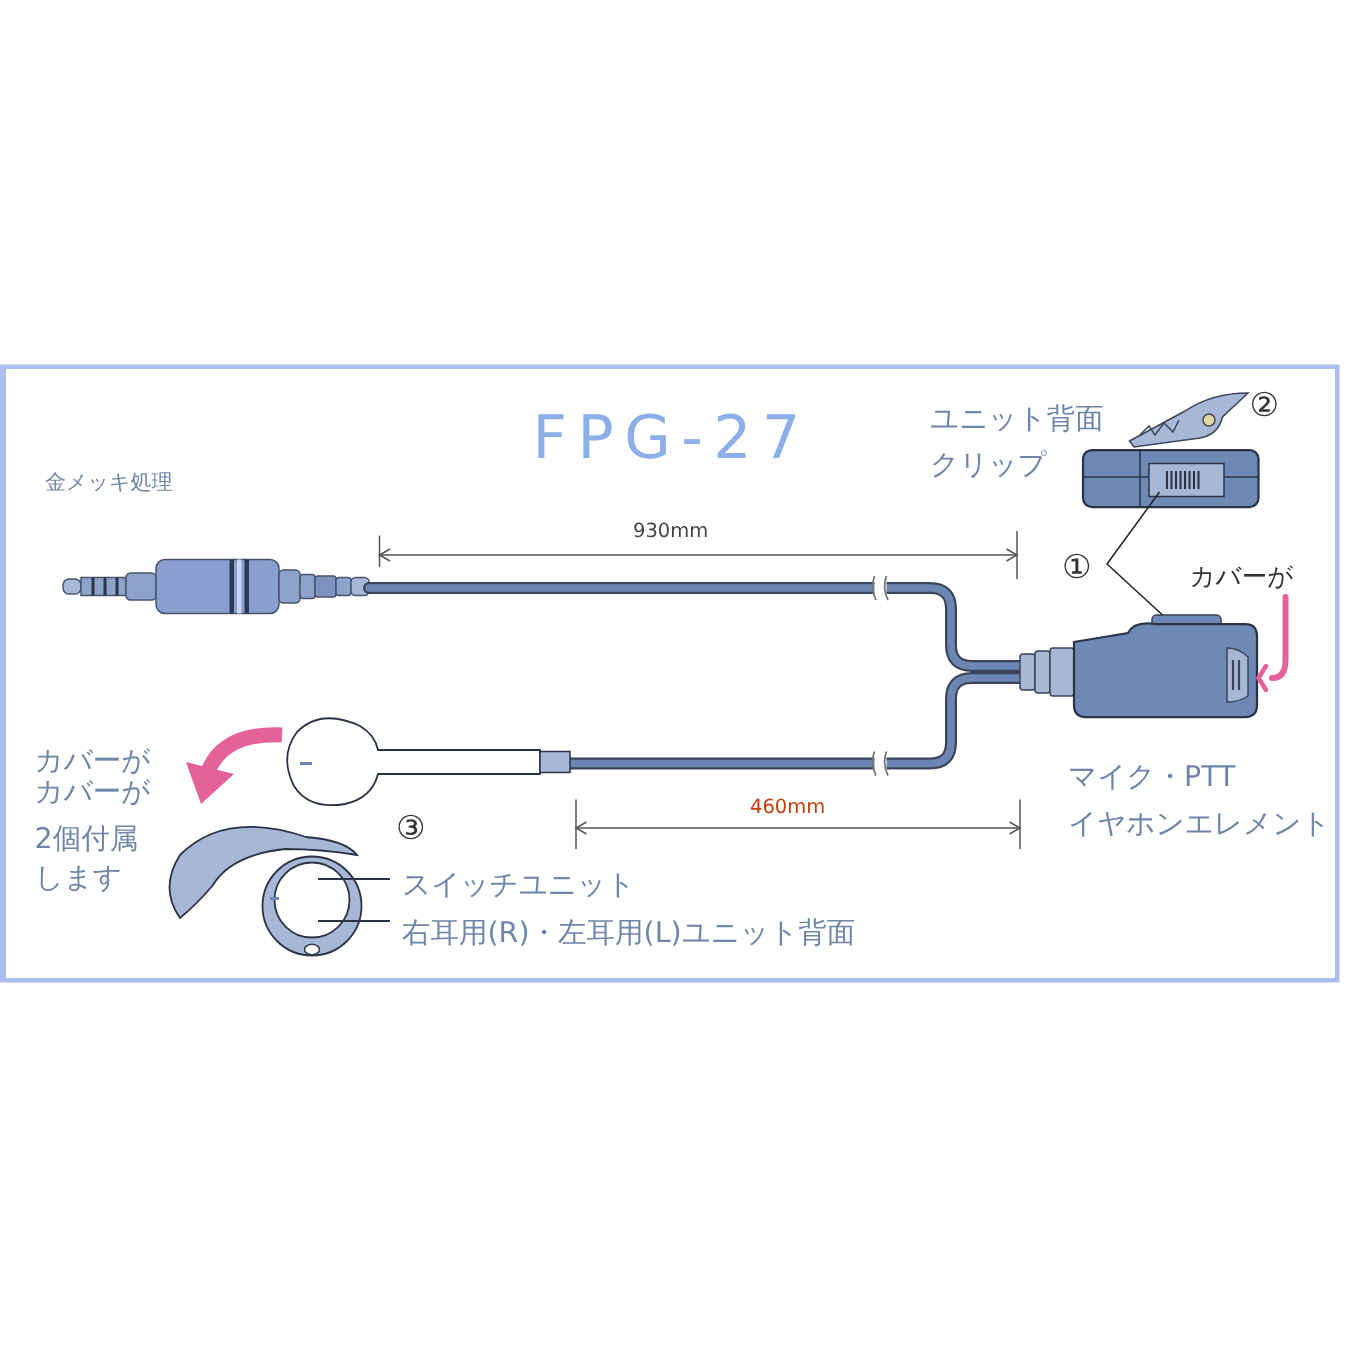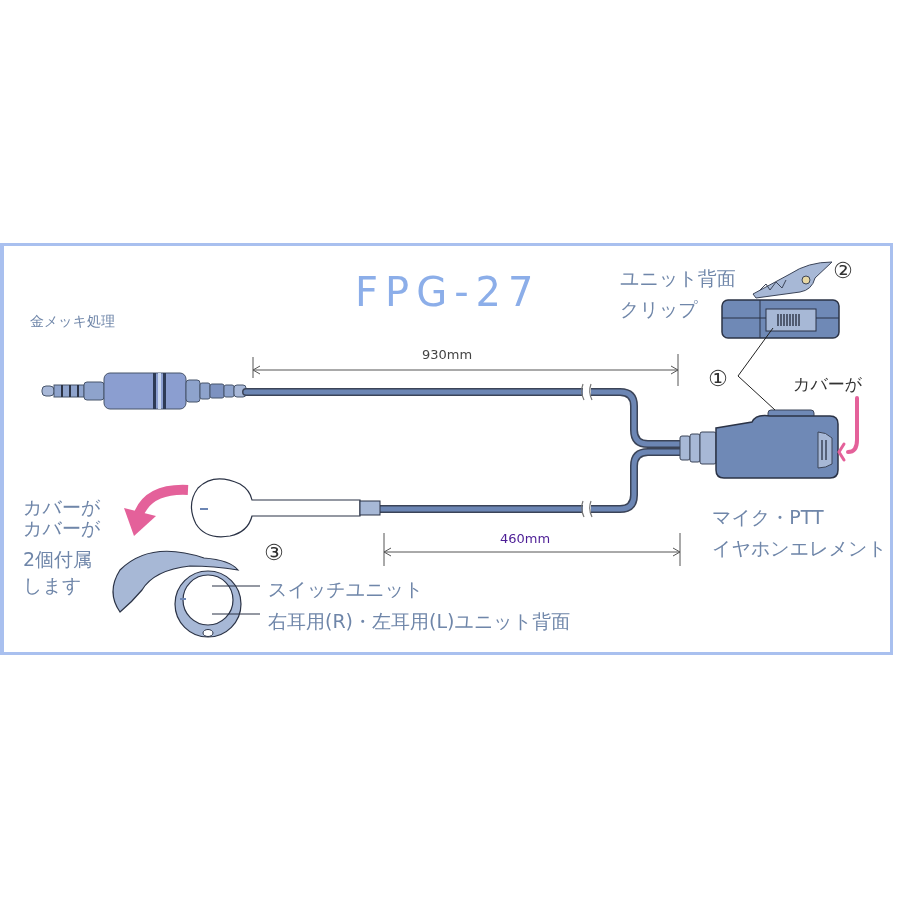--- a/index.html
+++ b/index.html
@@ -36,21 +36,21 @@
 
 <div class="lbl" style="left:23px;top:495px;font-size:19px;line-height:24px;">カバーが</div>
 <div class="lbl" style="left:23px;top:516px;font-size:19px;line-height:24px;">カバーが</div>
 <div class="lbl" style="left:23px;top:547px;font-size:19px;line-height:24px;">2個付属</div>
 <div class="lbl" style="left:23px;top:573px;font-size:19px;line-height:24px;">します</div>
 
 <div class="lbl" style="left:268px;top:577px;font-size:19px;">スイッチユニット</div>
 <div class="lbl" style="left:268px;top:609px;font-size:19px;">右耳用(R)・左耳用(L)ユニット背面</div>
 
 <div class="lbl-dark" style="left:422px;top:347px;font-size:13px;color:#444;">930mm</div>
-<div class="lbl-dark" style="left:500px;top:531px;font-size:13px;color:#4c1d95;">460mm</div>
+<div class="lbl-dark" style="left:500px;top:531px;font-size:13px;color:#c2410c;">460mm</div>
 
 <svg class="art" width="900" height="900" viewBox="0 0 900 900">
 
   <g stroke="#555" stroke-width="1" fill="none">
     <line x1="253" y1="357" x2="253" y2="378"></line>
     <line x1="678" y1="354" x2="678" y2="386"></line>
     <line x1="253" y1="370" x2="678" y2="370"></line>
     <polyline points="260,366 253,370 260,374"></polyline>
     <polyline points="671,366 678,370 671,374"></polyline>
   </g>

